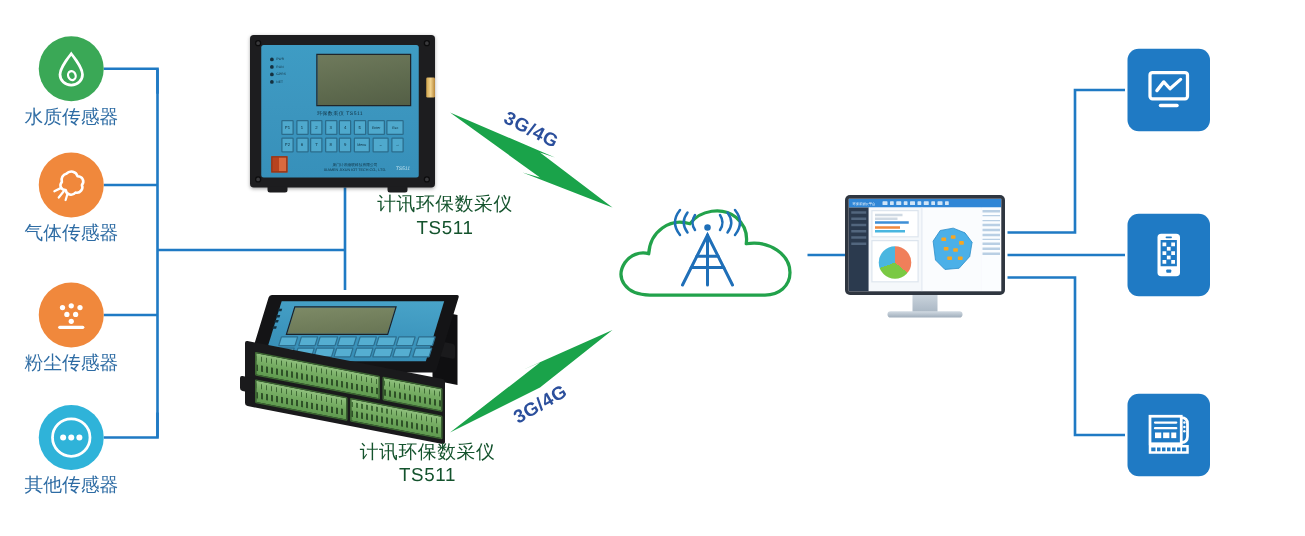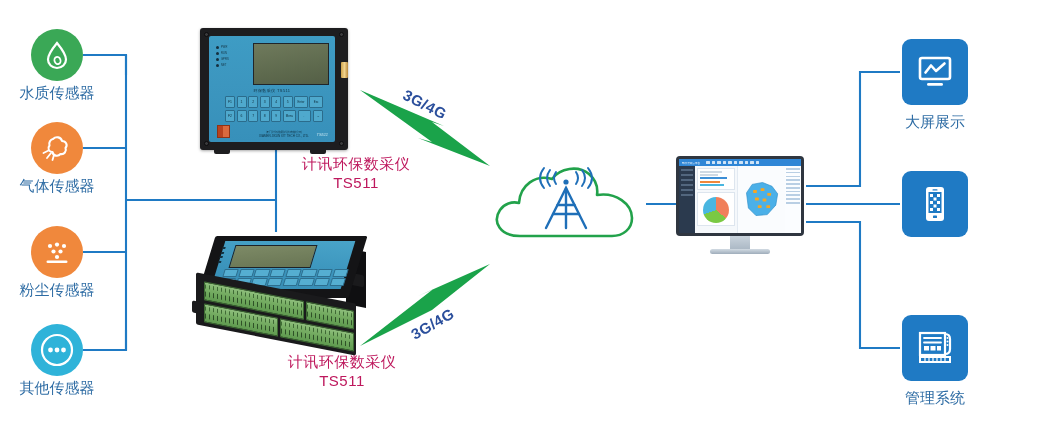--- a/index.html
+++ b/index.html
@@ -12,21 +12,21 @@
     width:1044px;
     height:429px;
     background:#ffffff;
     overflow:hidden;
   }
   .abs{position:absolute;}
 
   
   .cap{
     position:absolute;
-    color:#be185d;
+    color:#14532d;
     font-size:15px;
     line-height:1.25;
     text-align:center;
     white-space:nowrap;
     letter-spacing:.5px;
   }
   .cap.big{font-size:16px;}
 
   
   .sensor-icon{
@@ -521,21 +521,20 @@
     <div class="base"></div>
   </div>
 
   <div class="tile" style="left:902px;top:39px;">
     <svg width="44" height="44" viewBox="0 0 44 44">
       <rect x="7" y="8" width="30" height="21" rx="2" fill="none" stroke="#ffffff" stroke-width="2.6"></rect>
       <path d="M12.5 22.5 L18 15.5 L23 21 L31.5 13.5" fill="none" stroke="#ffffff" stroke-width="2.6" stroke-linecap="round" stroke-linejoin="round"></path>
       <rect x="14" y="33" width="16" height="2.8" rx="1.4" fill="#ffffff"></rect>
     </svg>
   </div>
-  <div class="tile-label" style="left:865px;top:113px;">大屏展示</div>
 
   <div class="tile" style="left:902px;top:171px;">
     <svg width="44" height="44" viewBox="0 0 44 44">
       <rect x="13" y="5" width="18" height="34" rx="3" fill="#ffffff"></rect>
       <rect x="15.5" y="10" width="13" height="21" fill="#1f7ac4"></rect>
       <g fill="#ffffff">
         <rect x="17" y="12" width="3" height="3"></rect>
           <rect x="24" y="12" width="3" height="3"></rect>
         <rect x="20.5" y="15.5" width="3" height="3"></rect>
         <rect x="17" y="19" width="3" height="3"></rect>
@@ -571,15 +570,14 @@
       <g stroke="#ffffff" stroke-width="1.2">
         <path d="M13 32 V37"></path>
           <path d="M17 32 V37"></path>
           <path d="M21 32 V37"></path>
         <path d="M25 32 V37"></path>
           <path d="M29 32 V37"></path>
           <path d="M33 32 V37"></path>
       </g>
     </svg>
   </div>
-  <div class="tile-label" style="left:865px;top:389px;">管理系统</div>
 
 </div>
 
 </body></html>

